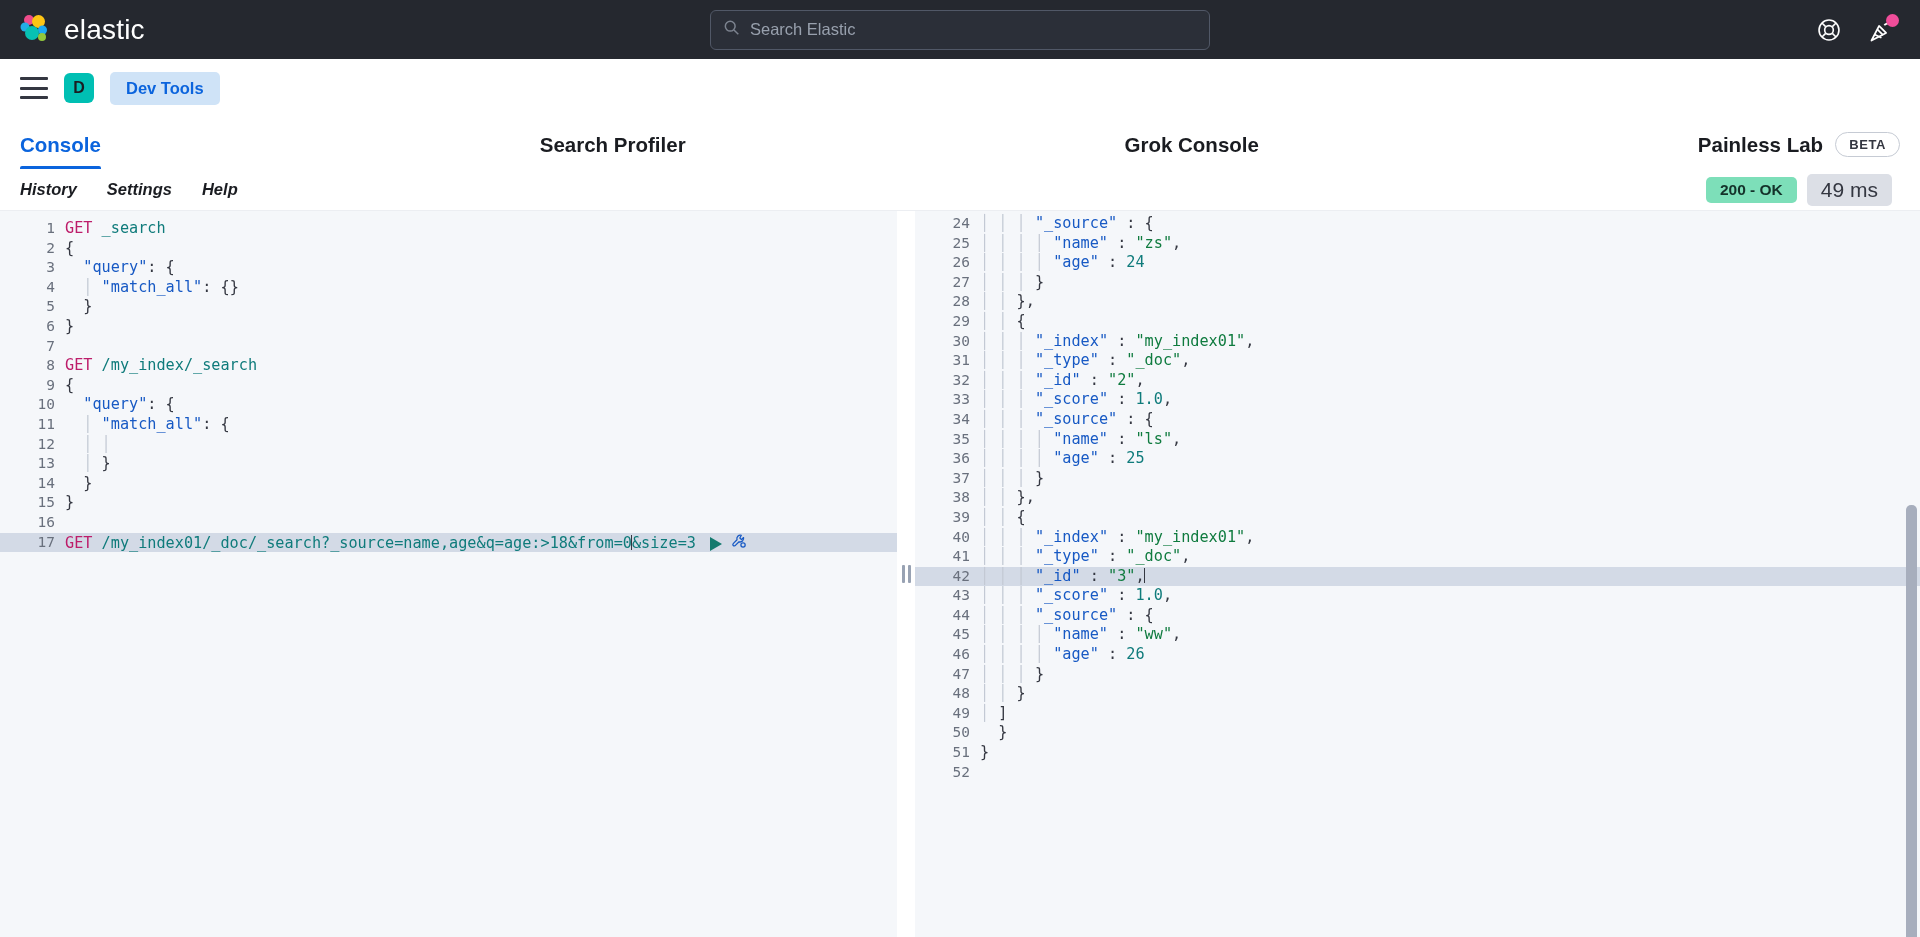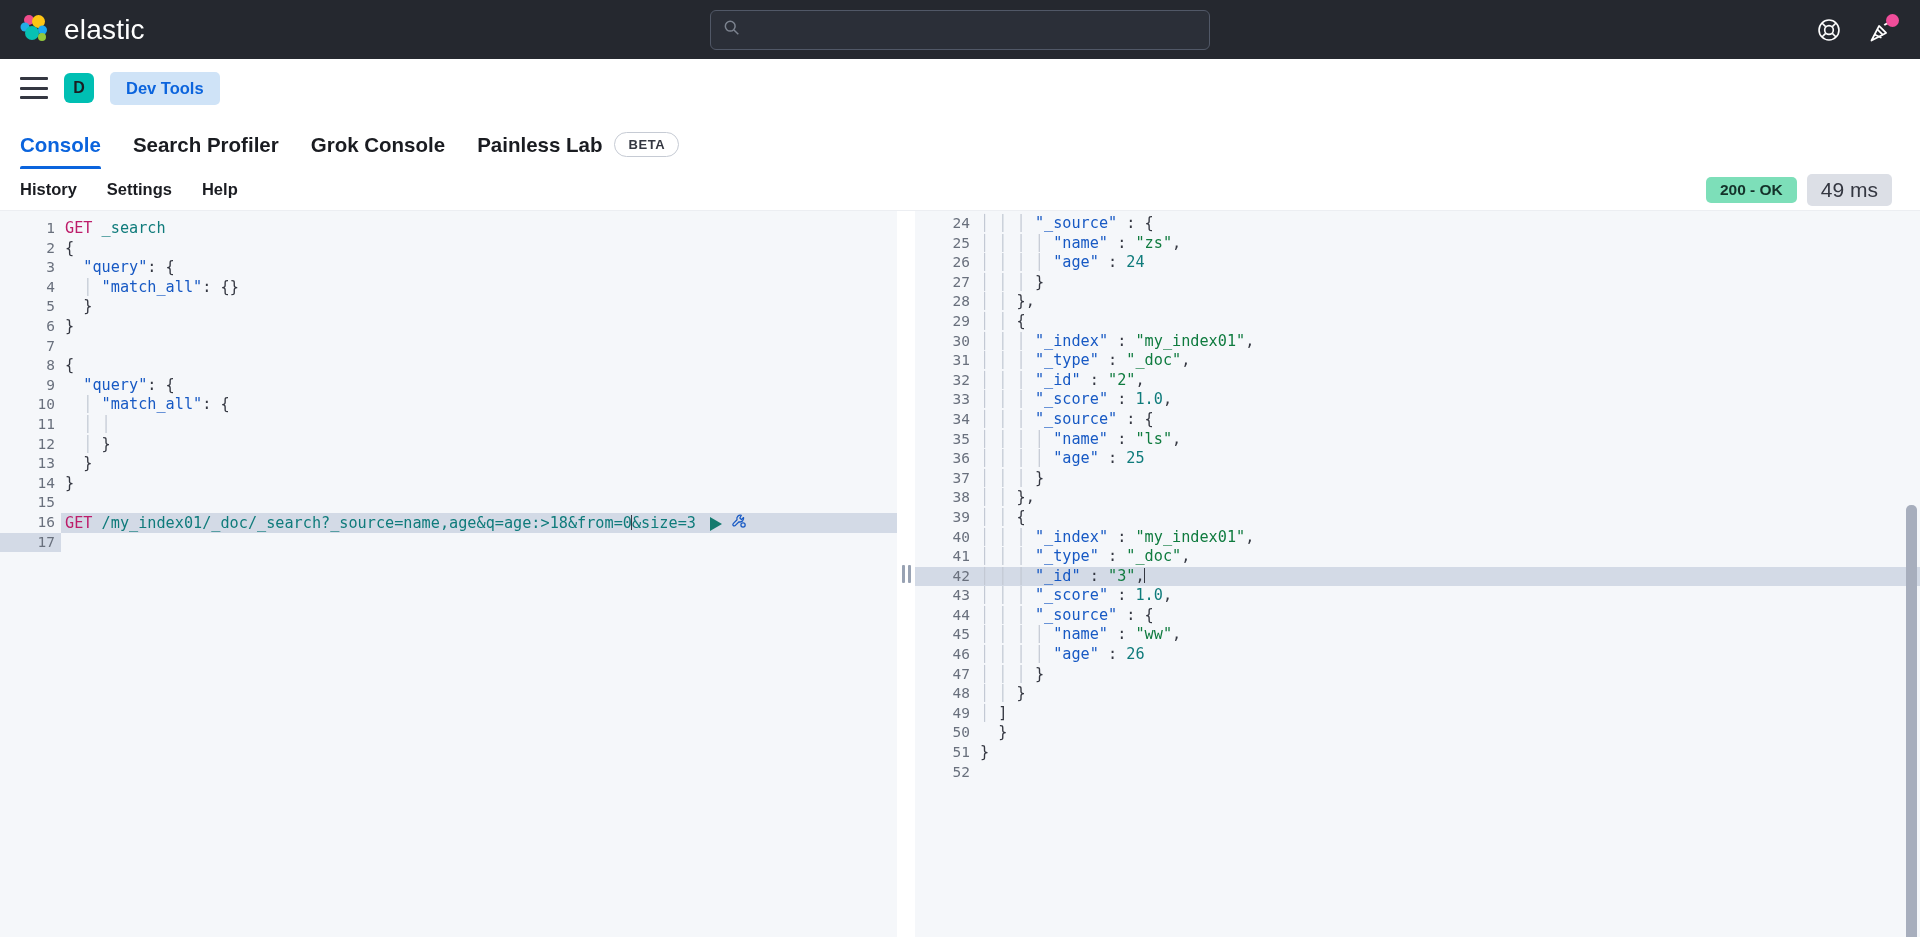--- a/index.html
+++ b/index.html
@@ -66,21 +66,21 @@
   }
   .crumb-pill {
     background: #cfe3f7; color: #0b64dd;
     font-size: 16.5px; font-weight: 700;
     padding: 7px 16px; border-radius: 5px; cursor: pointer;
   }
 
   
   .tabs {
     height: 52px; display: flex; align-items: flex-end; gap: 32px;
-    padding: 0 20px; background: #ffffff;
+    padding: 0 20px; background: #ffffff; justify-content: space-between;
   }
   .tab {
     font-size: 20.5px; font-weight: 700; color: #1a1c21;
     padding-bottom: 12px; cursor: pointer; position: relative;
     display: flex; align-items: center; gap: 12px;
   }
   .tab.active { color: #0b64dd; }
   .tab.active::after {
     content: ""; position: absolute; left: 0; right: 0; bottom: 0;
     height: 3px; background: #0b64dd; border-radius: 2px 2px 0 0;
@@ -90,21 +90,21 @@
     color: #343741; border: 1px solid #c6cbd4;
     border-radius: 13px; padding: 4px 13px; background: #fff;
   }
 
   
   .console-toolbar {
     height: 42px; display: flex; align-items: center;
     padding: 0 20px; gap: 30px; position: relative;
     border-bottom: 1px solid #eceef2;
   }
-  .tool-link { font-size: 16.5px; font-weight: 700; color: #1a1c21; cursor: pointer; }
+  .tool-link { font-size: 16.5px; font-weight: 700; color: #1a1c21; cursor: pointer; font-style: italic; }
   .toolbar-right {
     position: absolute; right: 28px; display: flex; align-items: center; gap: 10px;
   }
   .status-badge {
     background: #7ddfb9; color: #14322a; font-size: 15.5px; font-weight: 700;
     padding: 4px 14px; border-radius: 5px;
   }
   .time-badge {
     background: #dcdfe6; color: #343741; font-size: 21px; font-weight: 400;
     padding: 4px 14px; border-radius: 5px;
@@ -207,20 +207,21 @@
     <span class="brand-name">elastic</span>
   </div>
 
   <div class="global-search">
     <span class="sicon">
       <svg width="17" height="17" viewBox="0 0 16 16" fill="none" stroke="#98a0ad" stroke-width="1.4">
         <circle cx="6.8" cy="6.8" r="4.6"></circle>
           <line x1="10.3" y1="10.3" x2="14.4" y2="14.4"></line>
       </svg>
     </span>
+    <input type="text" placeholder="Search Elastic" style="">
   </div>
 
   <div class="topbar-right">
     <span class="icon-btn">
       <svg width="26" height="26" viewBox="0 0 24 24" fill="none" stroke="#ffffff" stroke-width="1.5">
         <circle cx="12" cy="12" r="9.2"></circle>
           <circle cx="12" cy="12" r="4"></circle>
         <line x1="8.9" y1="8.9" x2="5.5" y2="5.5"></line>
           <line x1="15.1" y1="8.9" x2="18.5" y2="5.5"></line>
         <line x1="8.9" y1="15.1" x2="5.5" y2="18.5"></line>
@@ -298,20 +299,21 @@
         <div class="gline active">17</div>
       </div>
     <div class="code" id="req-code">
         <div class="cline"><span class="t-method">GET</span><span class="t-punct"> </span><span class="t-url">_search</span></div>
         <div class="cline"><span class="t-punct">{</span></div>
         <div class="cline"><span class="t-punct">  </span><span class="t-key">"query"</span><span class="t-punct">: {</span></div>
         <div class="cline"><span class="t-punct">  </span><span class="t-guide">│</span><span class="t-punct"> </span><span class="t-key">"match_all"</span><span class="t-punct">: {}</span></div>
         <div class="cline"><span class="t-punct">  }</span></div>
         <div class="cline"><span class="t-punct">}</span></div>
         <div class="cline"><span class="t-punct"></span></div>
+        <div class="cline"><span class="t-method">GET</span><span class="t-punct"> </span><span class="t-url">/my_index/_search</span></div>
         <div class="cline"><span class="t-punct">{</span></div>
         <div class="cline"><span class="t-punct">  </span><span class="t-key">"query"</span><span class="t-punct">: {</span></div>
         <div class="cline"><span class="t-punct">  </span><span class="t-guide">│</span><span class="t-punct"> </span><span class="t-key">"match_all"</span><span class="t-punct">: {</span></div>
         <div class="cline"><span class="t-punct">  </span><span class="t-guide">│</span><span class="t-punct"> </span><span class="t-guide">│</span></div>
         <div class="cline"><span class="t-punct">  </span><span class="t-guide">│</span><span class="t-punct"> }</span></div>
         <div class="cline"><span class="t-punct">  }</span></div>
         <div class="cline"><span class="t-punct">}</span></div>
         <div class="cline"><span class="t-punct"></span></div>
         <div class="cline active"><span class="t-method">GET</span><span class="t-punct"> </span><span class="t-url">/my_index01/_doc/_search?_source=name,age&amp;q=age:&gt;18&amp;from=0</span><span class="caret"></span><span class="t-url">&amp;size=3</span><span class="line-actions"><span class="play-tri"></span><span><svg width="17" height="17" viewBox="0 0 24 24" fill="none" stroke="#1759c4" stroke-width="1.8" stroke-linejoin="round">
                 <path d="M14.5 3.2a5 5 0 0 0-6 6.4L3.4 14.7a2 2 0 1 0 2.8 2.8l5.1-5.1a5 5 0 0 0 6.4-6l-2.9 2.9-2.3-2.3z"></path>

